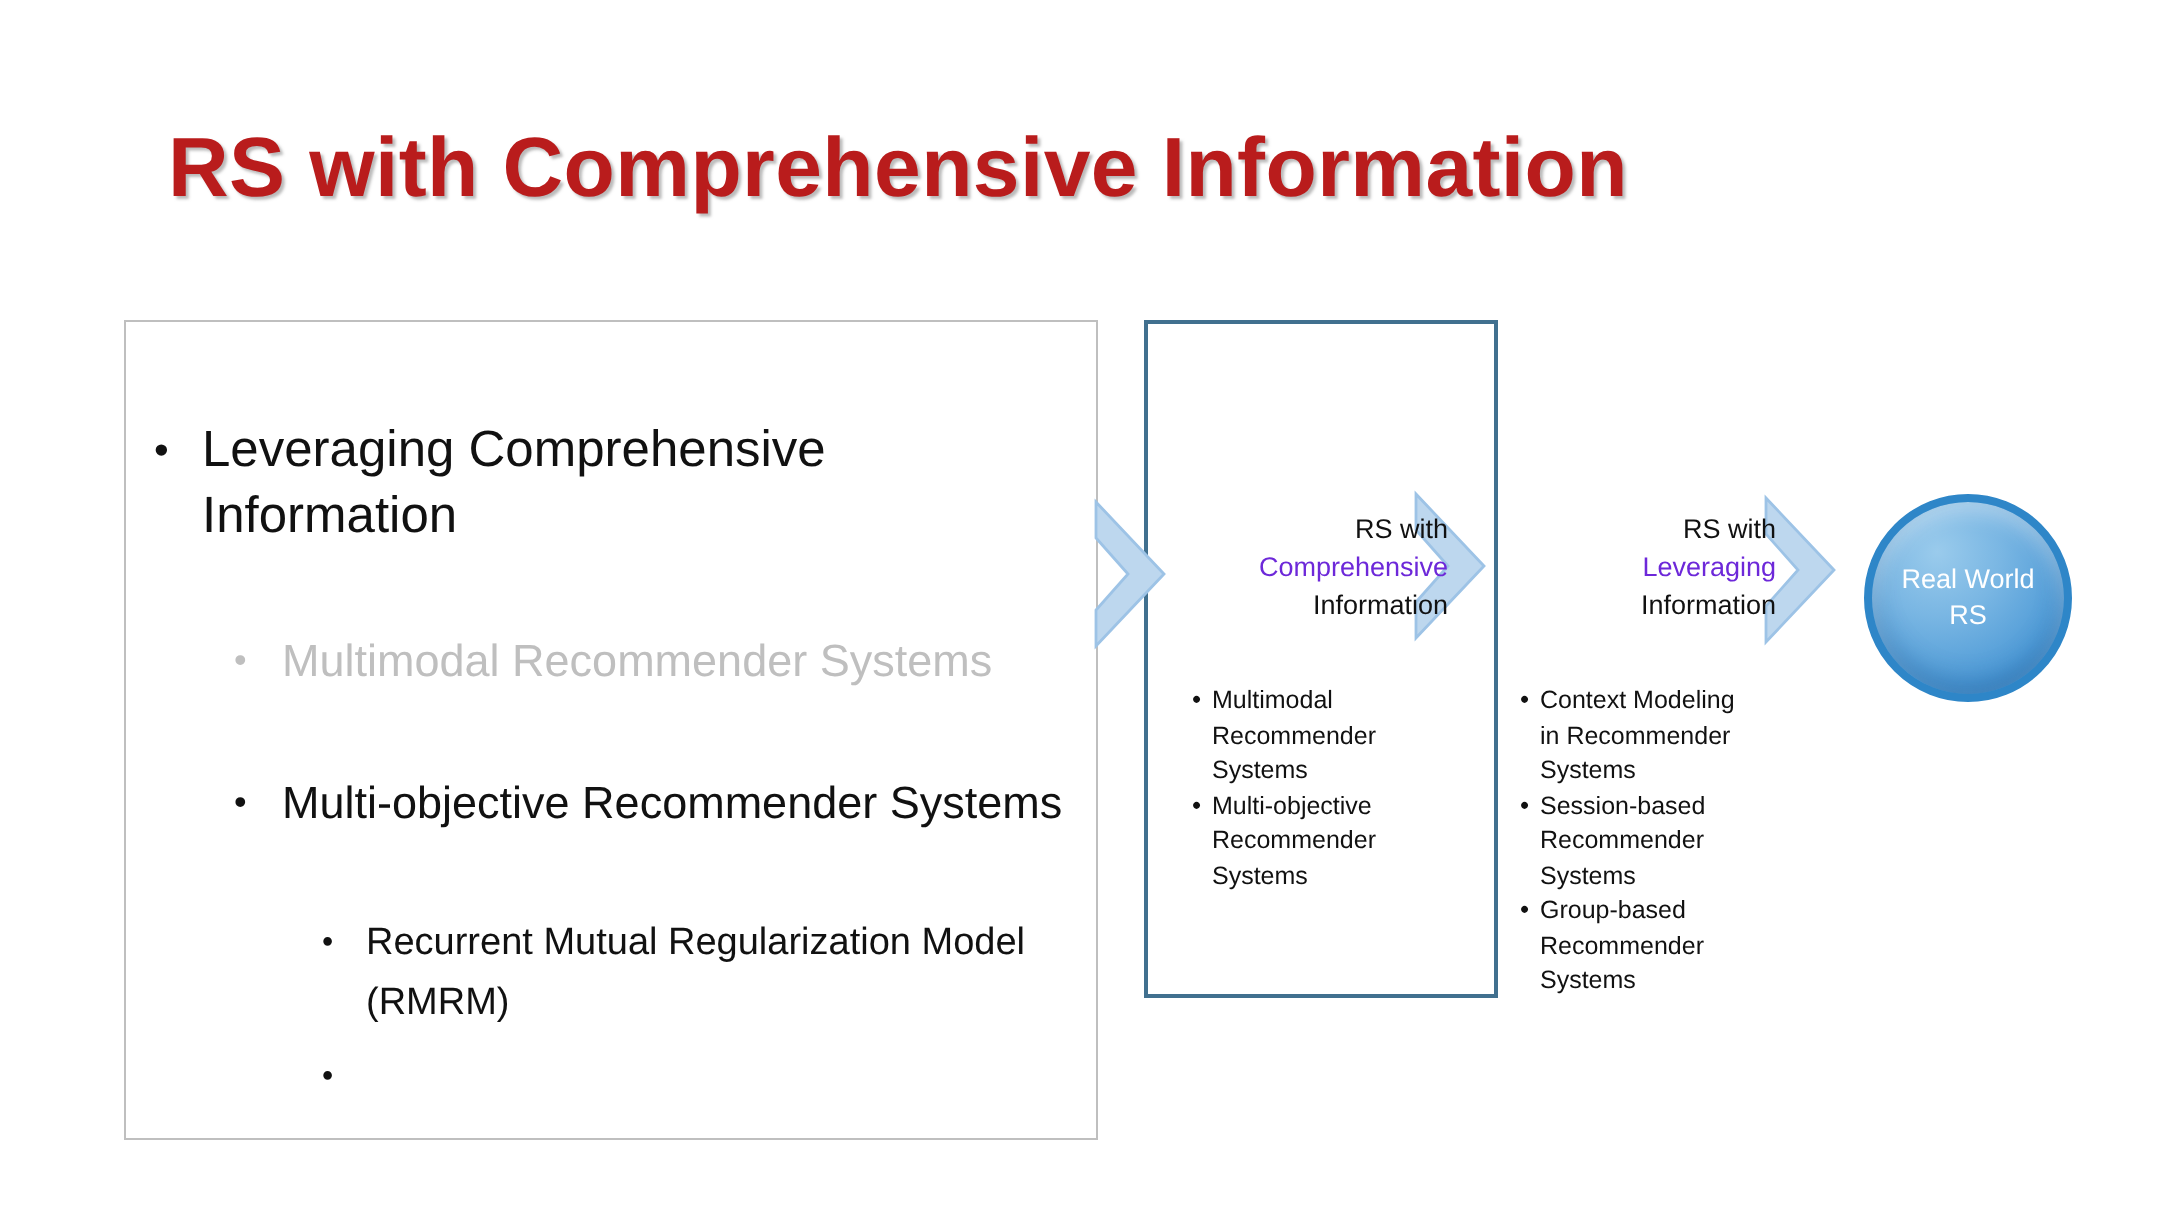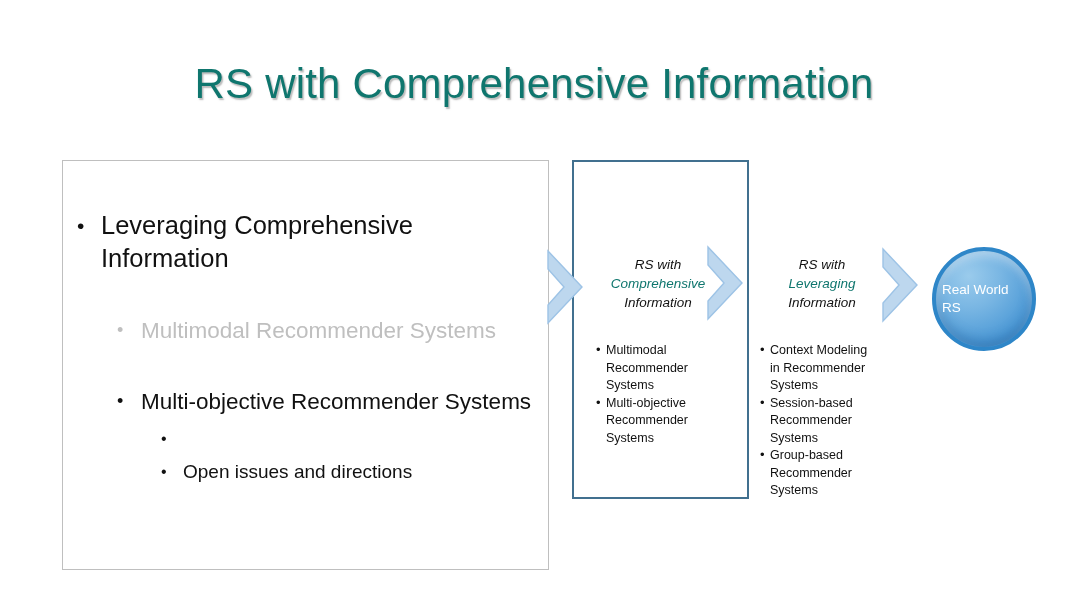--- a/index.html
+++ b/index.html
@@ -16,26 +16,25 @@
     color: #000000;
   }
 
   
   #slide-title {
     position: absolute;
     left: 84px;
     top: 60px;
     width: 900px;
     font-size: 42px;
-    font-weight: 400;
+    font-weight: 700;
     letter-spacing: 0.2px;
-    color: #0f766e;
+    color: #b91c1c;
     text-shadow: 1.5px 1.5px 1.5px rgba(130,130,130,0.55);
     white-space: nowrap;
-    text-align: center;
   }
 
   
   #left-panel {
     position: absolute;
     left: 62px;
     top: 160px;
     width: 487px;
     height: 410px;
     border: 1px solid #BFBFBF;
@@ -121,27 +120,26 @@
   
   .col {
     position: absolute;
     width: 132px;
   }
   #col-1 { left: 52px;  top: 100px; }
   #col-2 { left: 216px; top: 100px; }
   #col-3 { left: 392px; top: 100px; }
 
   .col-head {
-    text-align: center;
+    text-align: right;
     font-size: 13.5px;
     line-height: 19px;
     color: #111111;
-    font-style: italic;
-  }
-  .col-head .hl { color: #0f766e; }
+  }
+  .col-head .hl { color: #6d28d9; }
 
   .col-list {
     margin: 30px 0 0 0;
     padding: 0;
     list-style: none;
     font-size: 12.5px;
     line-height: 17.5px;
     color: #111111;
   }
   .col-list li {
@@ -175,21 +173,21 @@
     box-shadow: inset 0 -6px 12px rgba(20,80,140,0.35),
                 inset 0 5px 10px rgba(255,255,255,0.45);
     display: flex;
     align-items: center;
     justify-content: center;
   }
   #real-world-label {
     color: #ffffff;
     font-size: 13.5px;
     line-height: 18px;
-    text-align: left;
+    text-align: center;
     width: 84px;
   }
 </style>
 </head>
 <body>
 
 <div id="slide-title">RS with Comprehensive Information</div>
 
 <div id="left-panel">
   <div id="left-inner">
@@ -205,25 +203,25 @@
         <span class="txt">Multimodal Recommender Systems</span>
       </li>
 
       <li class="ol-item lvl2">
         <span class="bullet">•</span>
         <span class="txt">Multi-objective Recommender Systems</span>
       </li>
 
       <li class="ol-item lvl3">
         <span class="bullet">•</span>
+        <span class="txt">Recurrent Mutual Regularization Model (RMRM)</span>
       </li>
 
       <li class="ol-item lvl3">
         <span class="bullet">•</span>
-        <span class="txt">Open issues and directions</span>
       </li>
 
     </ul>
   </div>
 </div>
 
 <div id="process-area">
 
   <div id="box-comprehensive"></div>
 

